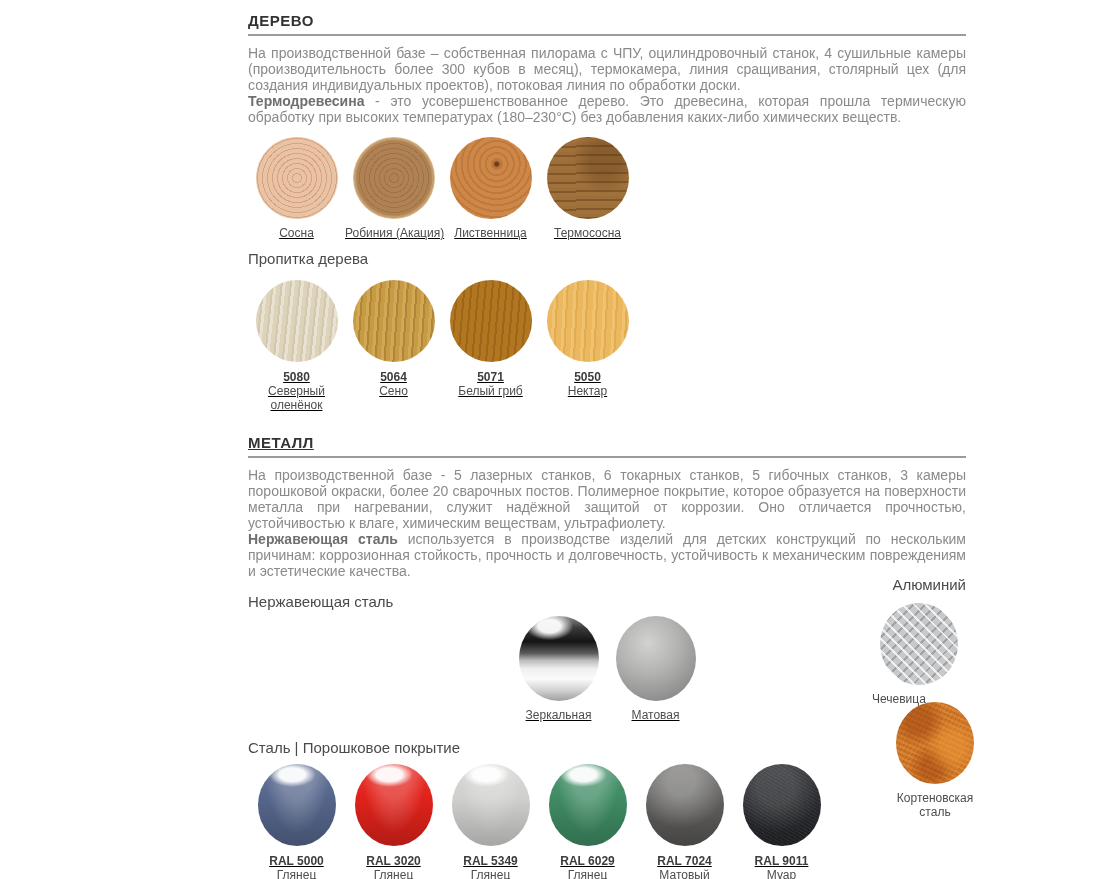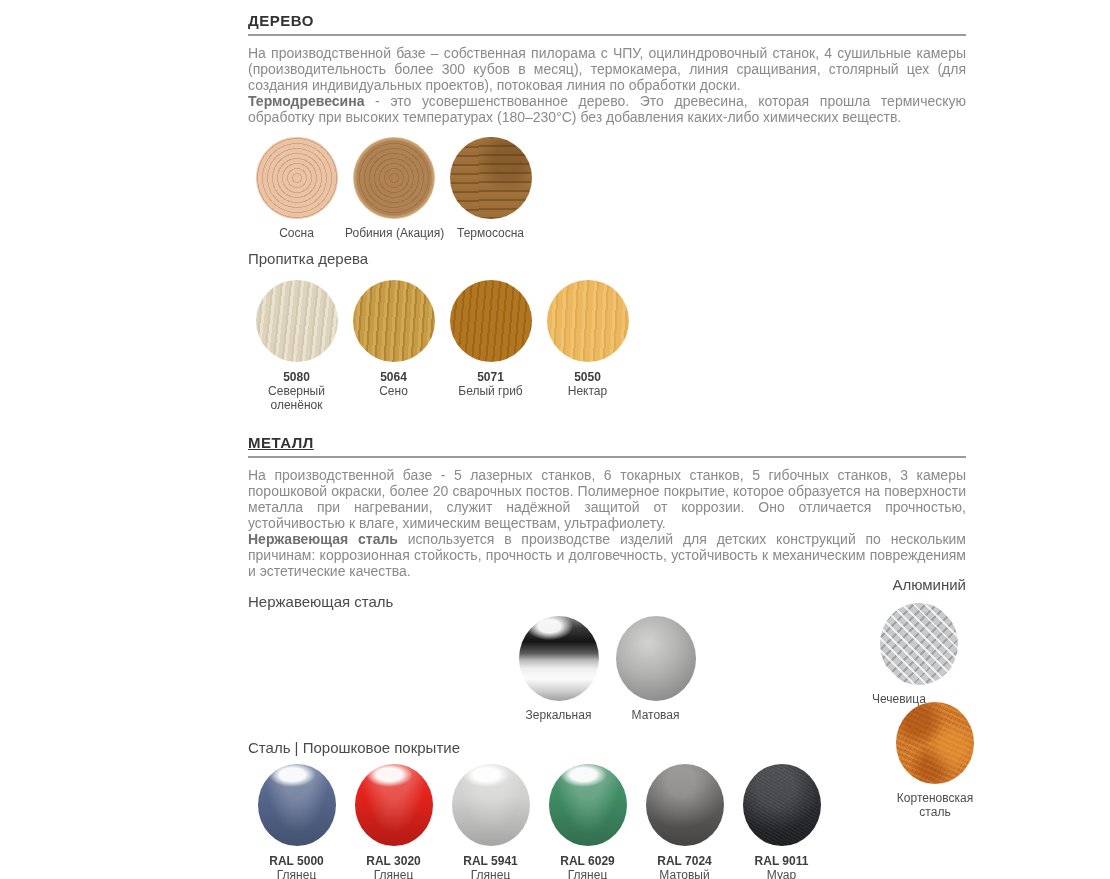--- a/index.html
+++ b/index.html
@@ -9,21 +9,21 @@
 
   h1.sec{font-size:15px;font-weight:bold;color:#333333;margin:12px 0 0 0;
          letter-spacing:0.5px;line-height:18px;}
   hr.rule{border:none;border-top:2px solid #9b9b9b;margin:4px 0 0 0;}
   p.body{font-size:14px;line-height:16px;color:#8a8a8a;text-align:justify;
          margin:9px 0 0 0;}
   p.body .lead{font-weight:bold;color:#6f6f6f;}
 
   h2.sub{font-size:15px;font-weight:normal;color:#4a4a4a;margin:10px 0 0 0;line-height:18px;}
 
-  .row{display:flex;margin:12px 0 0 0;}
+  .row{display:flex;margin:12px 0 0 0;text-decoration:underline;}
   .cell{width:97px;text-align:center;}
   .circle{width:82px;height:82px;border-radius:50%;margin:0 auto;}
   .sphere{width:80px;height:85px;border-radius:50%;margin:0 auto;}
   .ball{width:78px;height:82px;border-radius:50%;margin:0 auto;}
   .cap{font-size:12px;color:#4d4d4d;margin-top:7px;line-height:14px;white-space:nowrap;}
   .cap.wrap{white-space:normal;}
   .code{font-size:12px;font-weight:bold;color:#3d3d3d;margin-top:8px;line-height:14px;}
   .name{font-size:12px;color:#4d4d4d;line-height:14px;}
 
   
@@ -94,20 +94,24 @@
     <div class="row">
       <div class="cell">
         <div class="circle tex-sosna" style="background-color: rgb(233, 195, 164);"></div>
         <div class="cap">Сосна</div>
       </div>
       <div class="cell">
         <div class="circle tex-robinia" style="background-color: rgb(176, 130, 83);"></div>
         <div class="cap">Робиния (Акация)</div>
       </div>
       <div class="cell">
+        <div class="circle tex-larch" style="background-color: rgb(207, 135, 71);"></div>
+        <div class="cap">Лиственница</div>
+      </div>
+      <div class="cell">
         <div class="circle tex-thermo" style="background-color: rgb(160, 113, 58);"></div>
         <div class="cap">Термососна</div>
       </div>
     </div>
 
     <h2 class="sub">Пропитка дерева</h2>
 
     <div class="row">
       <div class="cell">
         <div class="circle tex-grain-a" style="background-color: rgb(221, 211, 186);"></div>
@@ -157,21 +161,21 @@
         <div class="code">RAL 5000</div>
         <div class="name">Глянец</div>
       </div>
       <div class="cell">
         <div class="ball gloss" style="background-color: rgb(229, 35, 27);"></div>
         <div class="code">RAL 3020</div>
         <div class="name">Глянец</div>
       </div>
       <div class="cell">
         <div class="ball gloss" style="background-color: rgb(212, 212, 210);"></div>
-        <div class="code">RAL 5941</div>
+        <div class="code">RAL 5349</div>
         <div class="name">Глянец</div>
       </div>
       <div class="cell">
         <div class="ball gloss" style="background-color: rgb(64, 142, 102);"></div>
         <div class="code">RAL 6029</div>
         <div class="name">Глянец</div>
       </div>
       <div class="cell">
         <div class="ball semi" style="background-color: rgb(96, 95, 93);"></div>
         <div class="code">RAL 7024</div>

